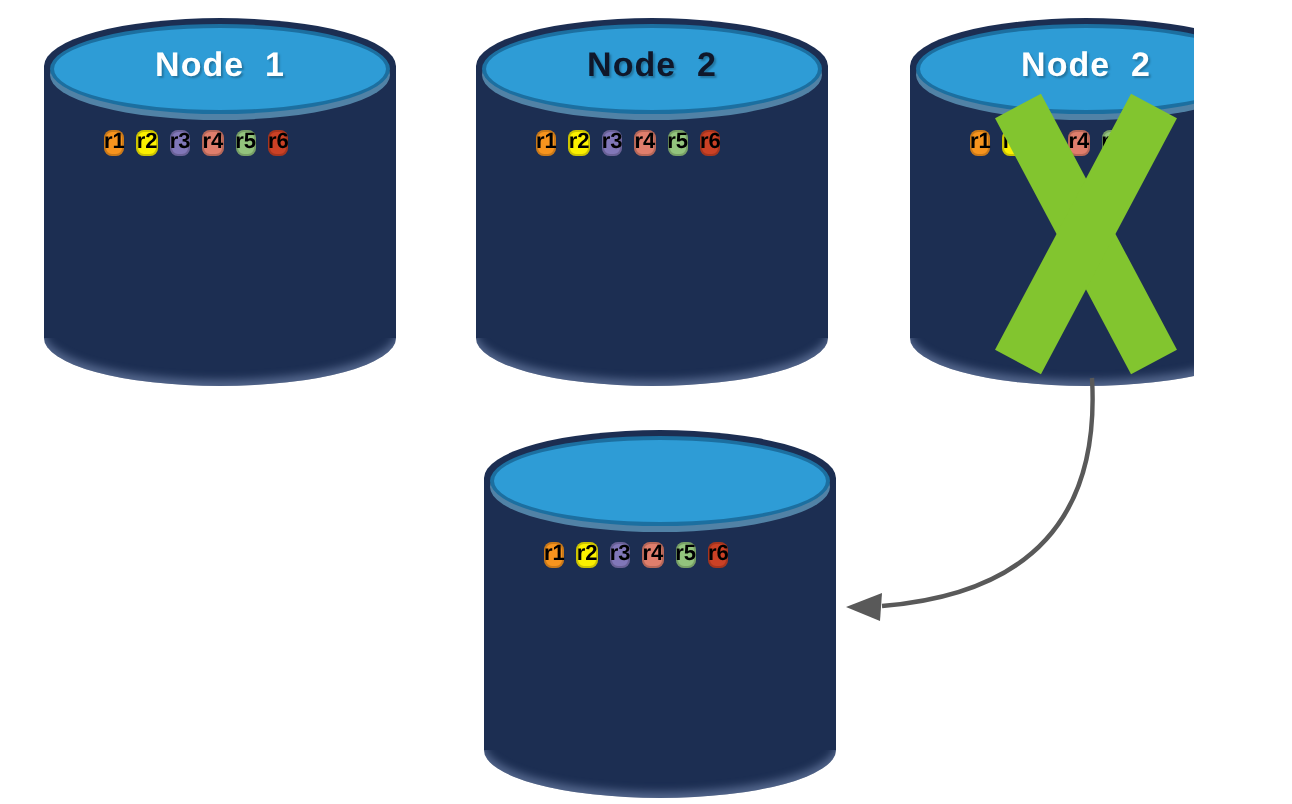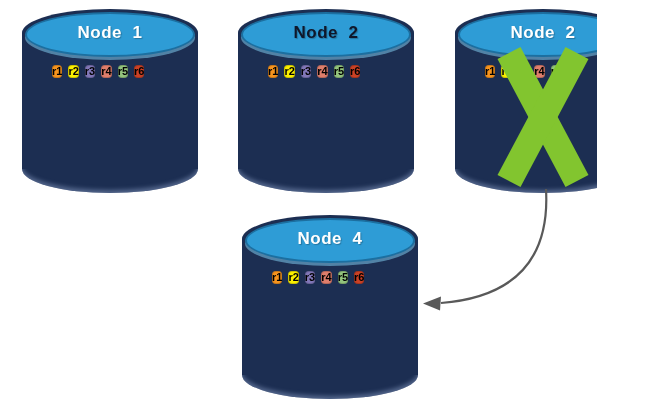--- a/index.html
+++ b/index.html
@@ -120,21 +120,20 @@
       <line x1="14" y1="6" x2="82" y2="134" stroke="#82C52F" stroke-width="26"></line>
       <line x1="82" y1="6" x2="14" y2="134" stroke="#82C52F" stroke-width="26"></line>
     </svg>
   </div>
 
   <div class="node" id="node4">
     <div class="cyl-bottom" style="background: rgb(28, 46, 82);"></div>
     <div class="cyl-body" style="background: rgb(28, 46, 82);"></div>
     <div class="cyl-cap" style="background: rgb(28, 46, 82);"></div>
     <div class="cyl-top" style="background: rgb(46, 156, 214); border-color: rgb(28, 111, 160);"></div>
-    <div class="node-label" style="color: rgb(255, 255, 255);">Node  4</div>
     <div class="records">
       <div class="record" style="background: rgb(247, 148, 30); color: rgb(0, 0, 0);">r1</div>
       <div class="record" style="background: rgb(251, 240, 0); color: rgb(0, 0, 0);">r2</div>
       <div class="record" style="background: rgb(129, 119, 184); color: rgb(0, 0, 0);">r3</div>
       <div class="record" style="background: rgb(223, 126, 108); color: rgb(0, 0, 0);">r4</div>
       <div class="record" style="background: rgb(147, 196, 125); color: rgb(0, 0, 0);">r5</div>
       <div class="record" style="background: rgb(203, 65, 37); color: rgb(0, 0, 0);">r6</div>
     </div>
   </div>
 

